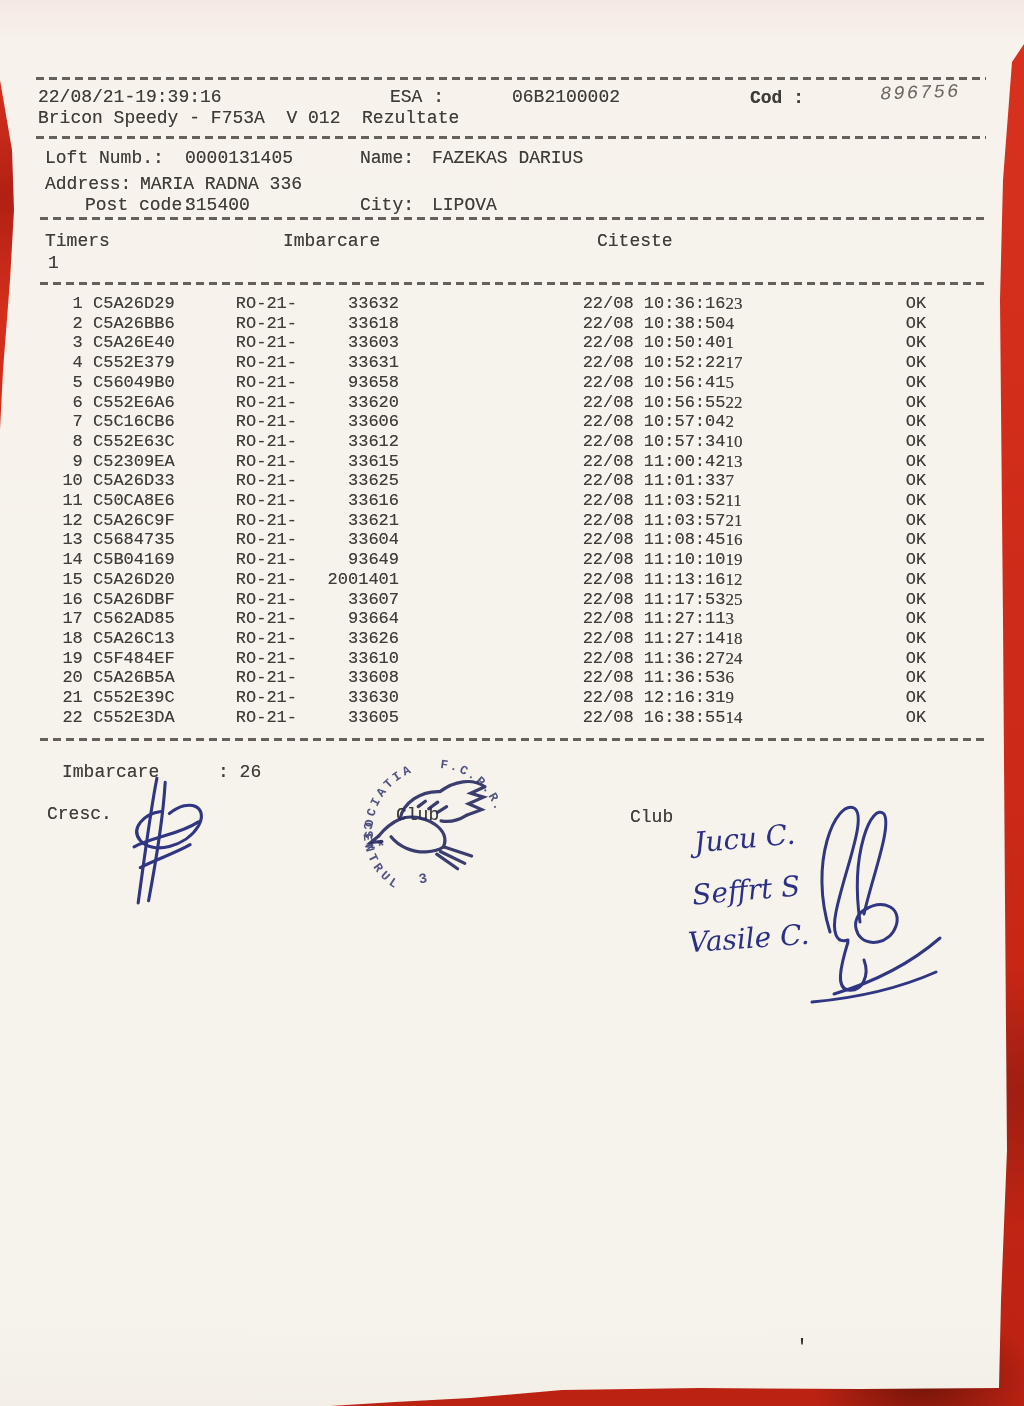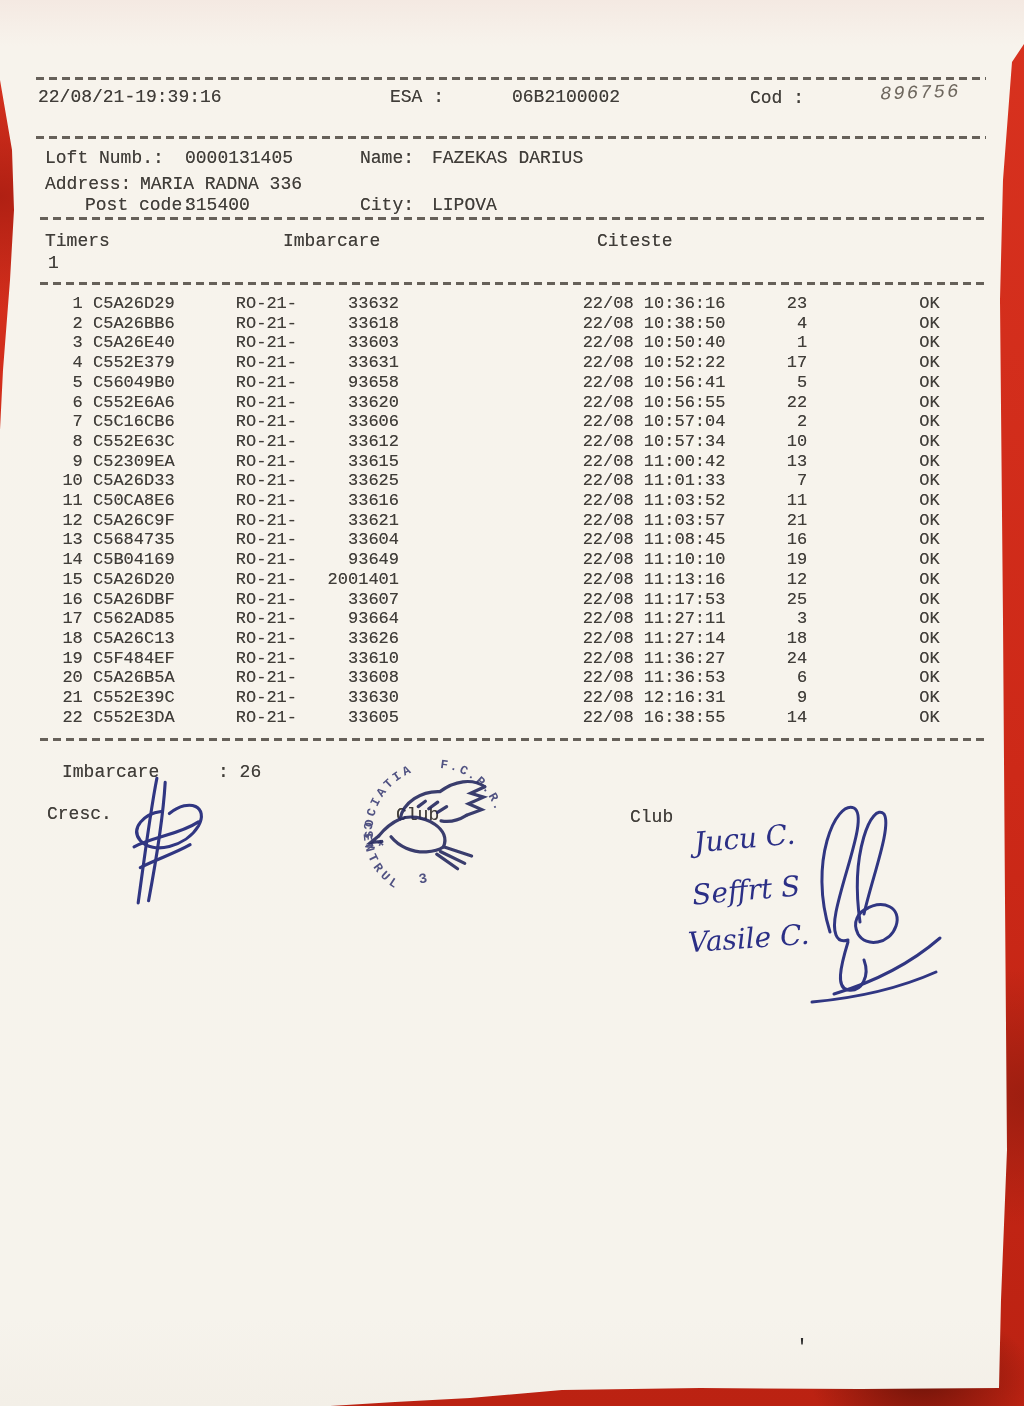--- a/index.html
+++ b/index.html
@@ -35,21 +35,21 @@
     transform:rotate(-2deg);text-shadow:none;
   }
   .results{position:absolute;left:42px;top:294px;}
   .rrow{display:flex;white-space:pre;font-size:17px;line-height:19.7px;color:#403d39;text-shadow:0 0 .5px rgba(70,66,60,.6);}
   .c-idx{width:4ch;text-align:right;}
   .c-chip{width:8ch;margin-left:1ch;}
   .c-series{margin-left:6ch;}
   .c-ring{width:10ch;text-align:right;}
   .c-date{margin-left:18ch;}
   .c-time{margin-left:1ch;}
-  .c-order{width:8ch;text-align:right;}
+  .c-order{width:8ch;text-align:left;font-family:Liberation Serif, serif;}
   .c-status{margin-left:11ch;}
   .hand{
     position:absolute;font-family:"DejaVu Serif","Liberation Serif",serif;
     font-style:italic;color:#2b2f86;white-space:pre;
   }
   svg{position:absolute;overflow:visible;}
   .stray{position:absolute;color:#2a2a2a;font-size:20px;}
 </style>
 </head>
 <body>
@@ -58,22 +58,23 @@
 
   <div class="dash" style="left:36px;top:77px;width:950px;"></div>
   <div class="dash" style="left:36px;top:136px;width:950px;"></div>
   <div class="dash" style="left:40px;top:217px;width:946px;"></div>
   <div class="dash" style="left:40px;top:282px;width:946px;"></div>
   <div class="dash" style="left:40px;top:738px;width:946px;"></div>
 
   <span class="mono" style="left:38px;top:88px;">22/08/21-19:39:16</span>
   <span class="mono" style="left:390px;top:88px;">ESA :</span>
   <span class="mono" style="left:512px;top:88px;">06B2100002</span>
-  <span class="mono" style="left:750px;top:89px;">Cod :</span>
+  <span class="mono" style="left:750px;top:89px;font-weight:bold;">Cod :</span>
   <span class="mono cod-value" style="left:880px;top:84px;">896756</span>
+  <span class="mono" style="left:38px;top:109px;">Bricon Speedy - F753A  V 012  Rezultate</span>
 
   <span class="mono" style="left:45px;top:149px;">Loft Numb.:</span>
   <span class="mono" style="left:185px;top:149px;">0000131405</span>
   <span class="mono" style="left:360px;top:149px;">Name:</span>
   <span class="mono" style="left:432px;top:149px;">FAZEKAS DARIUS</span>
   <span class="mono" style="left:45px;top:175px;">Address:</span>
   <span class="mono" style="left:140px;top:175px;">MARIA RADNA 336</span>
   <span class="mono" style="left:45px;top:196px;margin-left:40px;">Post code:</span>
   <span class="mono" style="left:185px;top:196px;">315400</span>
   <span class="mono" style="left:360px;top:196px;">City:</span>

